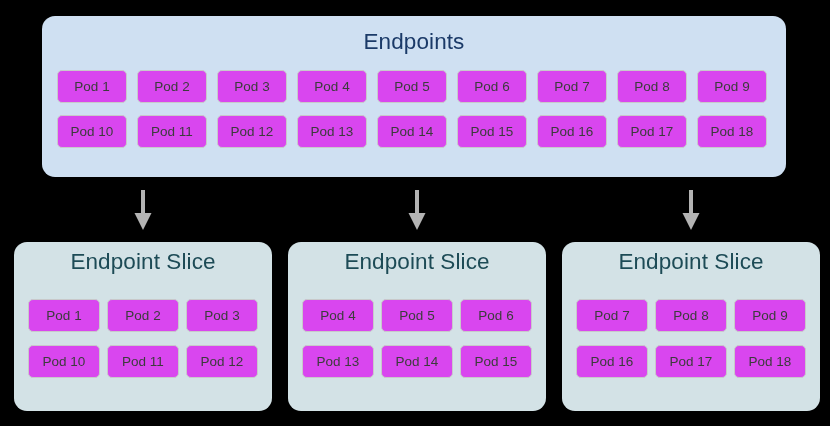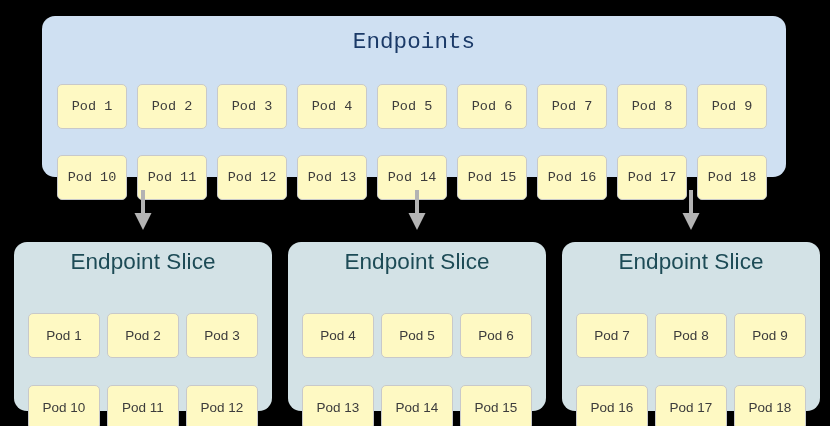--- a/index.html
+++ b/index.html
@@ -26,21 +26,20 @@
   
   .endpoints-box {
     position: absolute;
     left: 42px;
     top: 16px;
     width: 744px;
     height: 161px;
     background: #cfe0f2;
     border-radius: 13px;
     box-sizing: border-box;
-    font-family: Liberation Mono, monospace;
   }
   .endpoints-title {
     position: absolute;
     left: 0;
     top: 13px;
     width: 100%;
     text-align: center;
     font-size: 22.5px;
     color: #1b3a68;
     letter-spacing: 0.1px;
@@ -55,32 +54,31 @@
   .ep-row {
     display: flex;
     gap: 10px;
     margin-bottom: 12px;
   }
   .ep-row:last-child { margin-bottom: 0; }
 
   
   .pod {
     width: 70px;
-    height: 45px;
-    background: #fef9c3;
+    height: 33px;
+    background: #d946ef;
     border: 1px solid #c8c9ca;
     border-radius: 5px;
     box-sizing: border-box;
     display: flex;
     align-items: center;
     justify-content: center;
     font-size: 13.5px;
     color: #3c3c3c;
     white-space: nowrap;
-    margin-top: 14px;
   }
 
   
   .arrow {
     position: absolute;
     top: 190px;
     width: 26px;
     height: 40px;
   }
   .arrow svg { display: block; }

